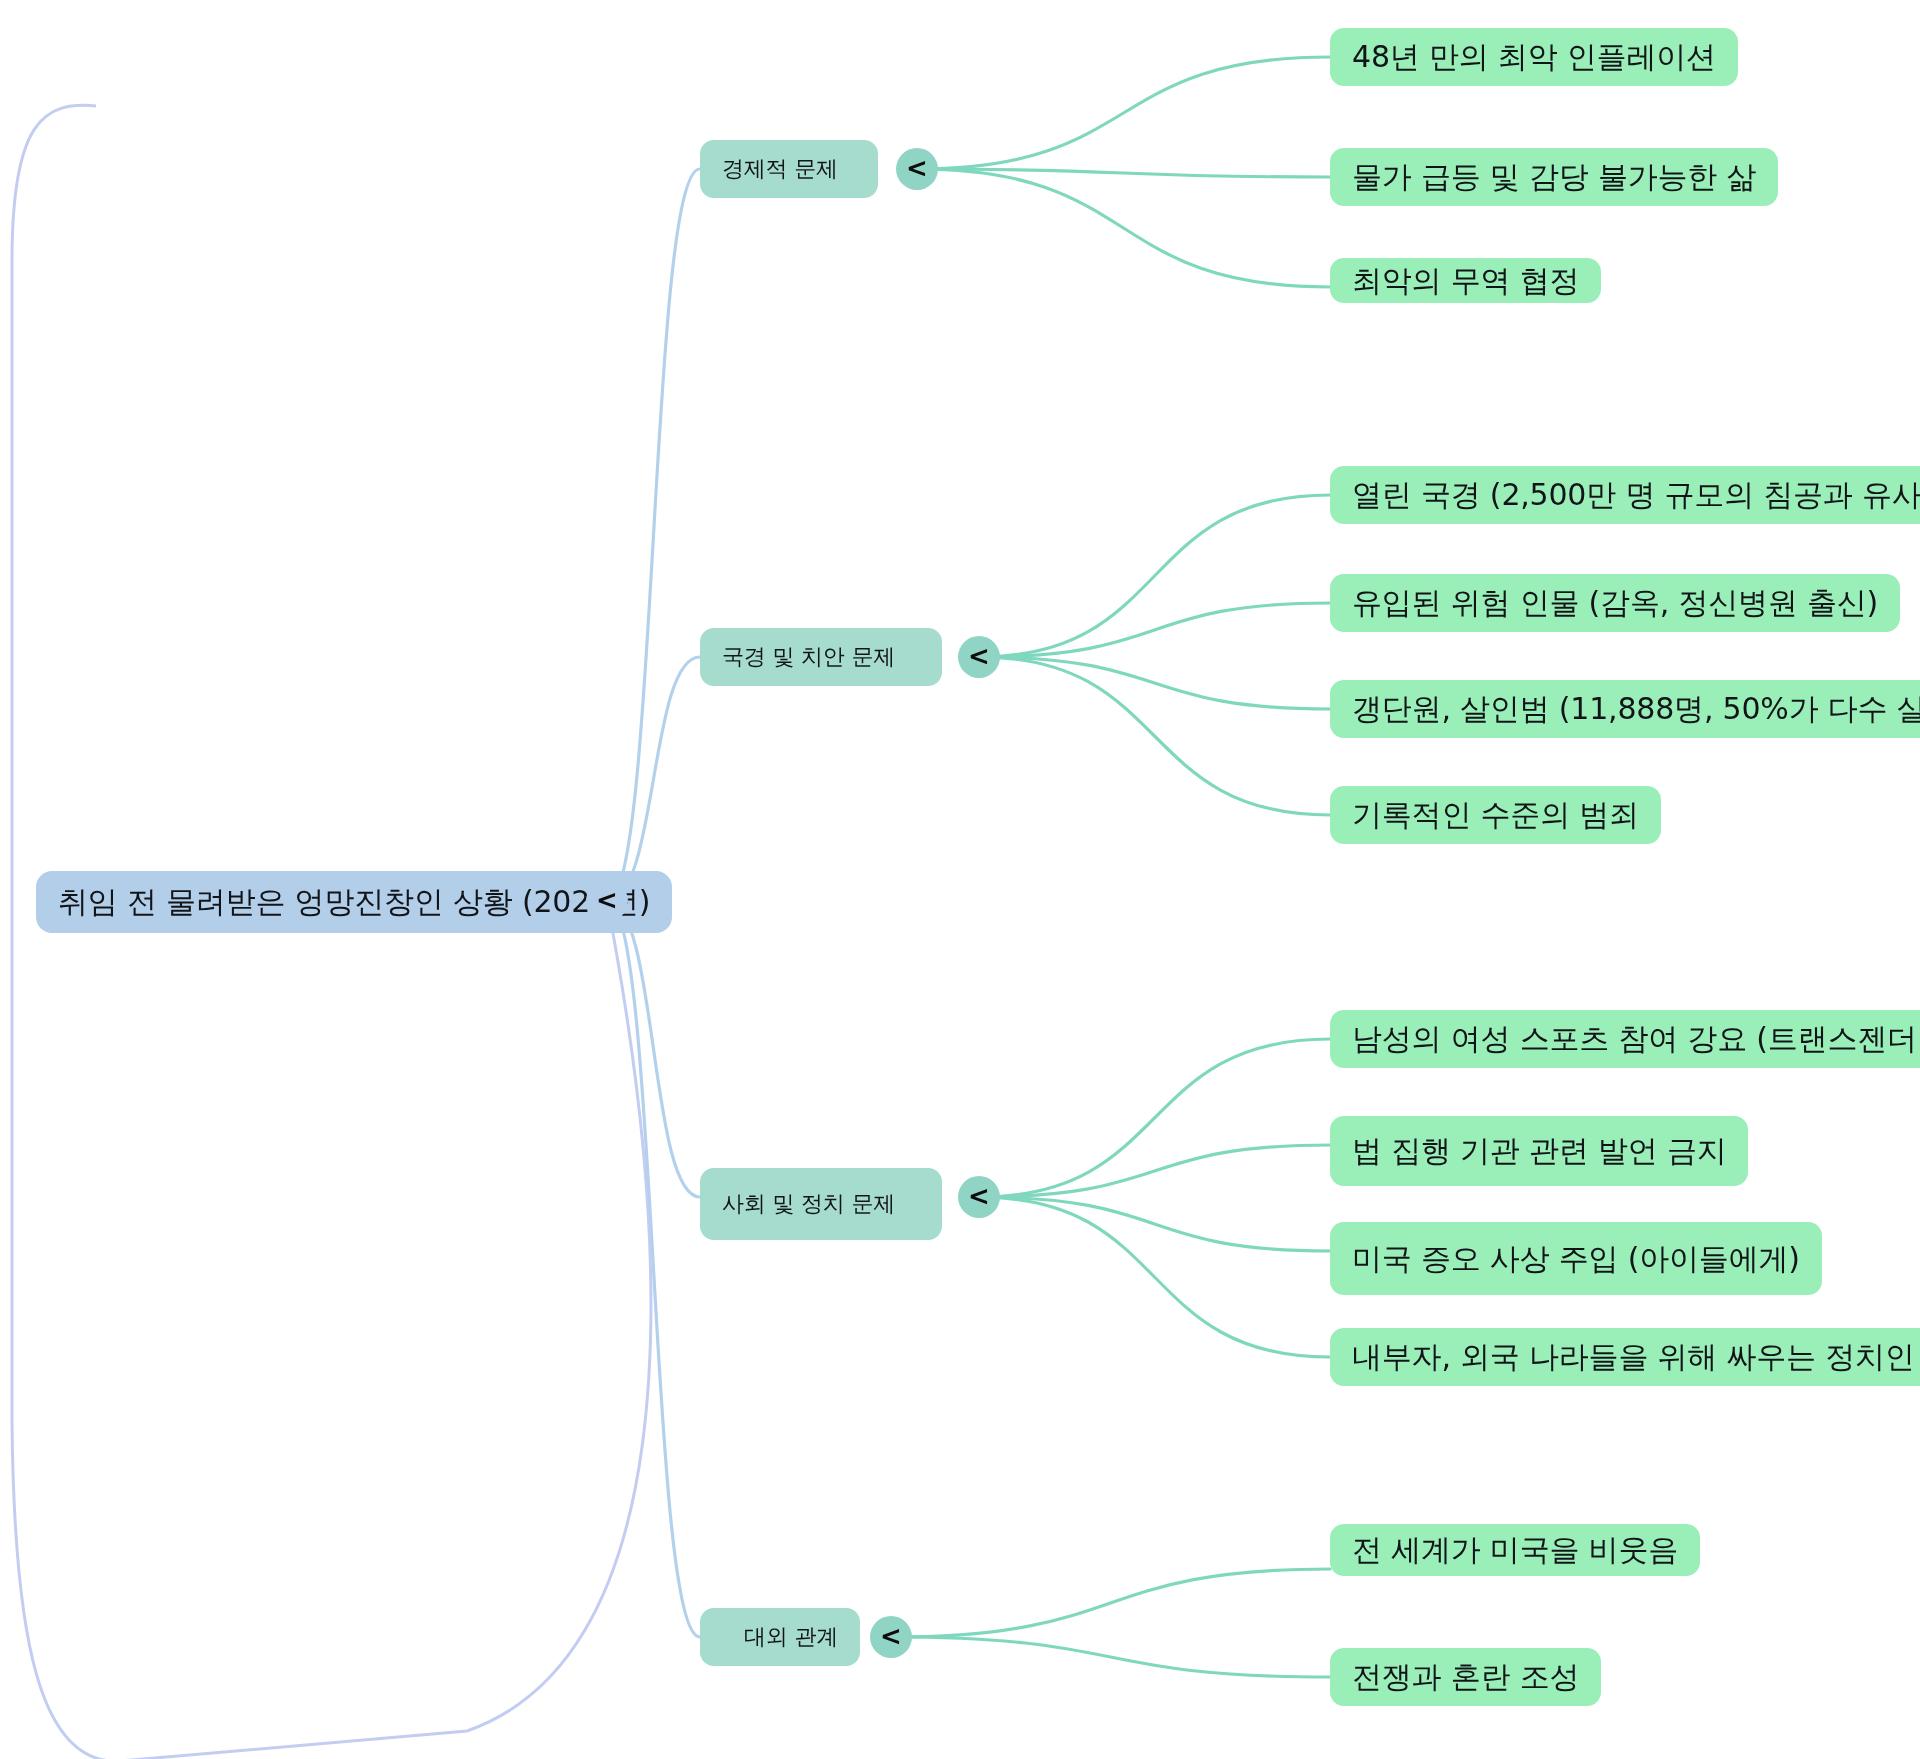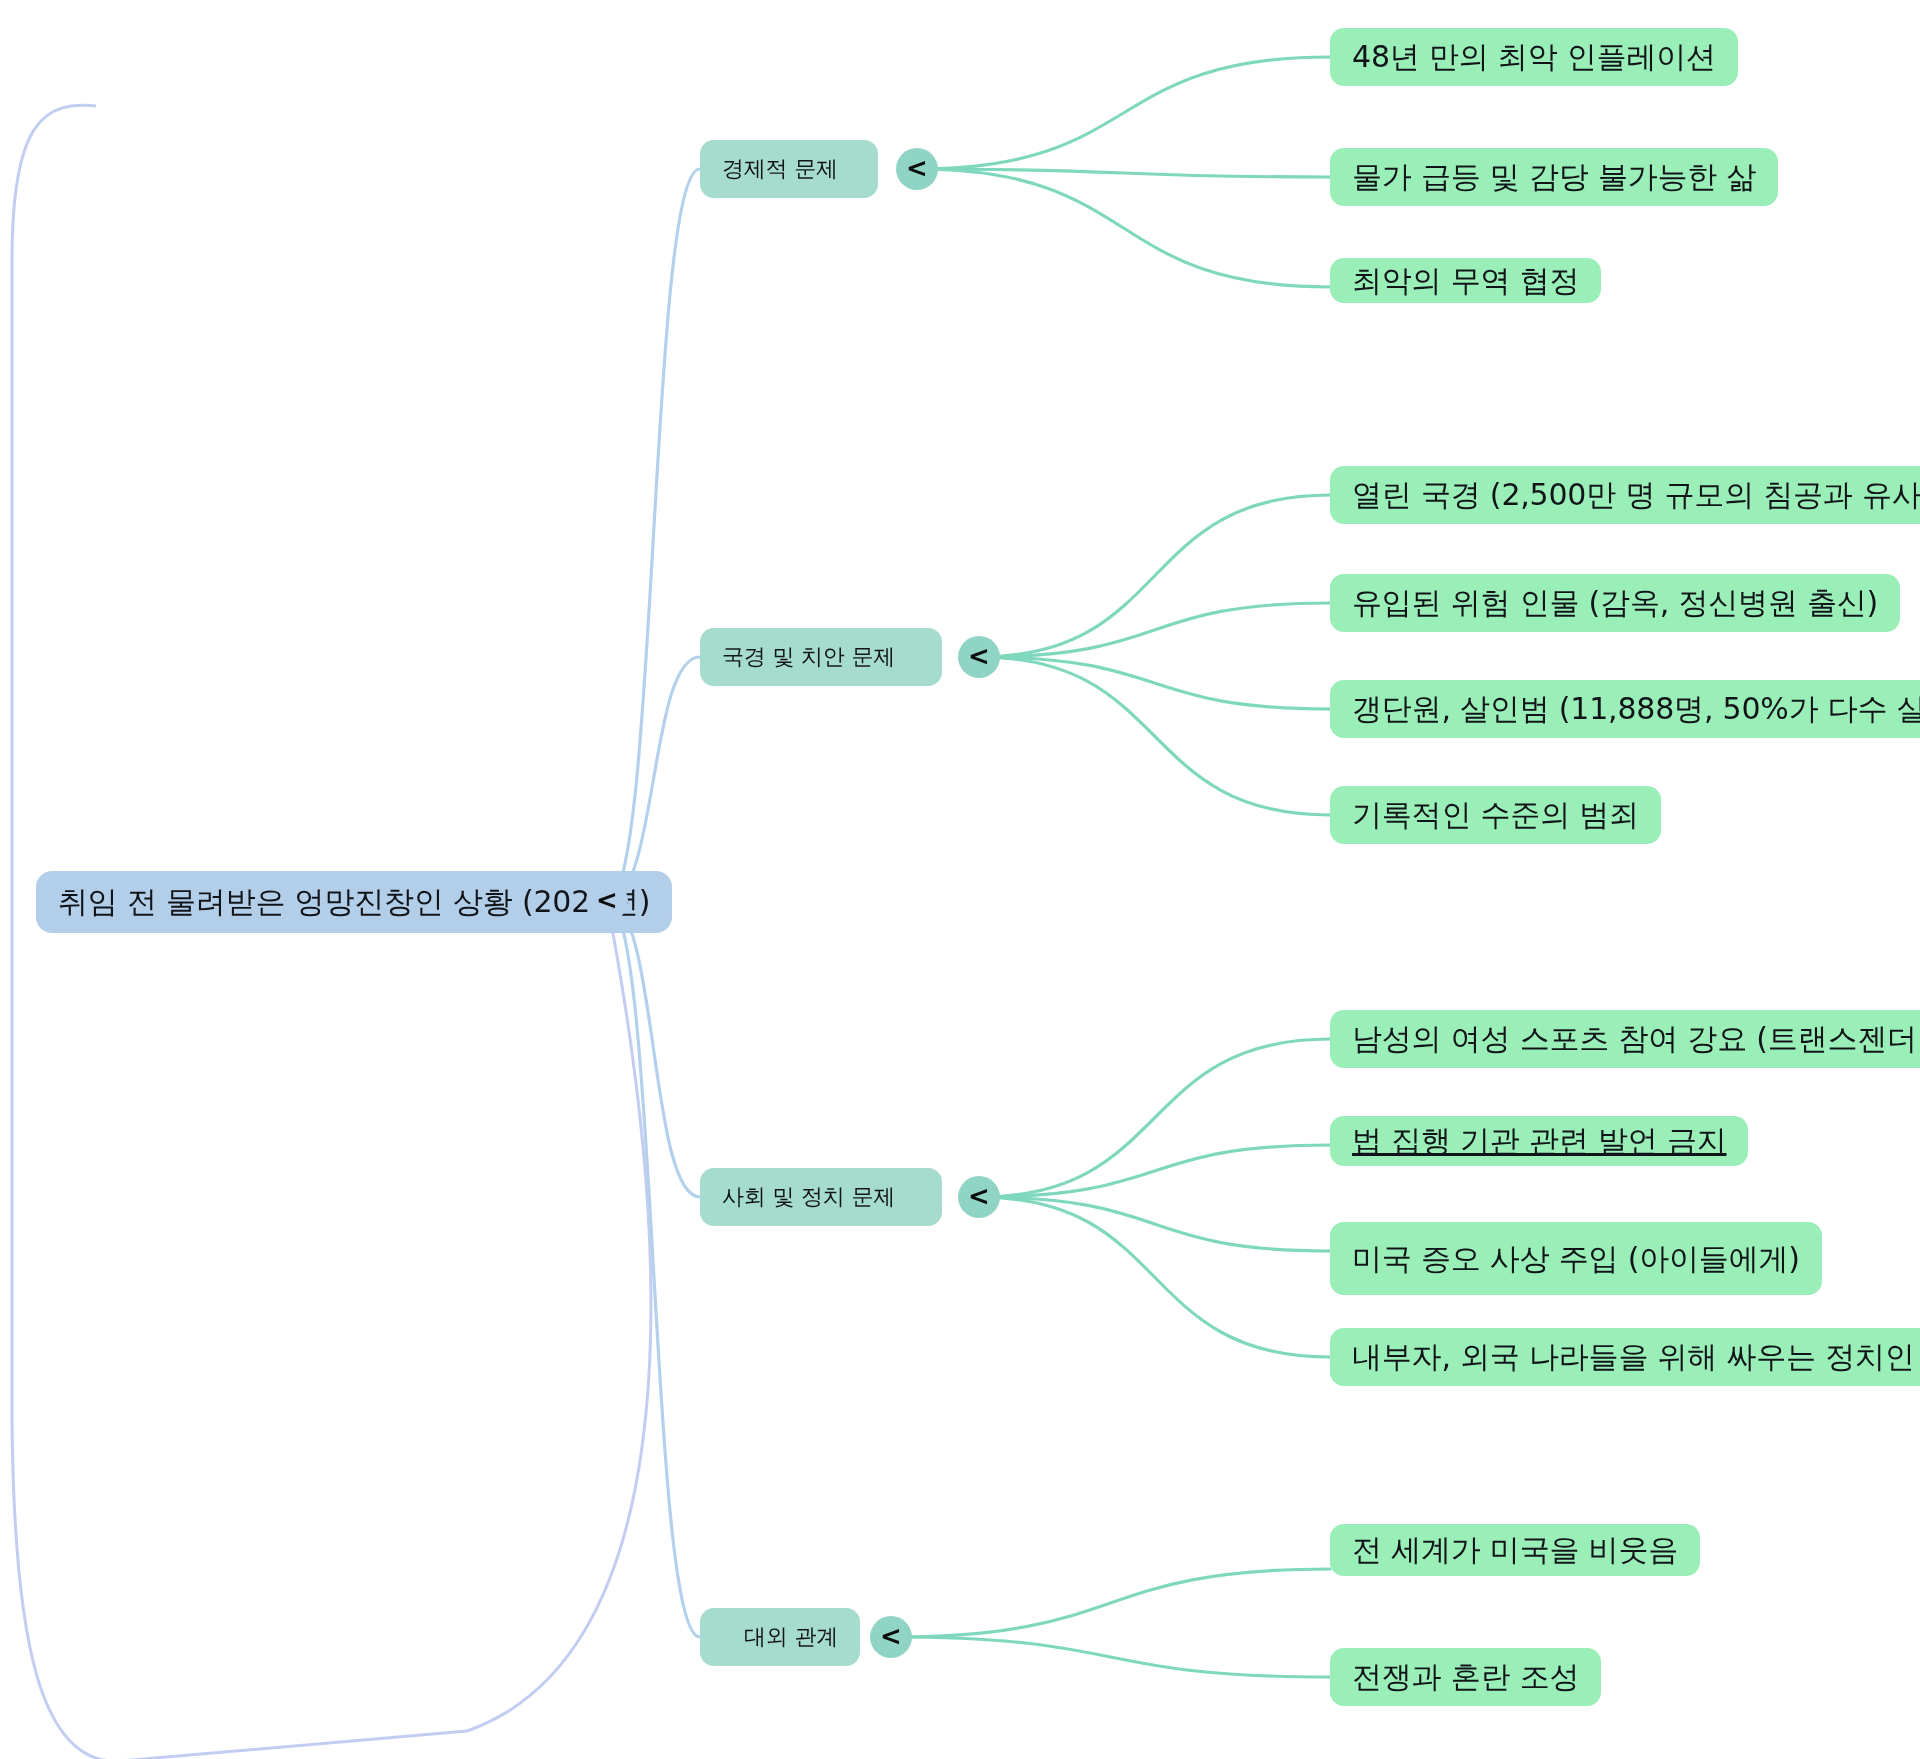--- a/index.html
+++ b/index.html
@@ -132,30 +132,30 @@
       </div>
       <div class="node node-leaf" style="left: 1330px; top: 574px; min-width: 488px; height: 58px;">
         <span>유입된 위험 인물 (감옥, 정신병원 출신)</span>
       </div>
       <div class="node node-leaf" style="left: 1330px; top: 680px; min-width: 553px; height: 58px;">
         <span>갱단원, 살인범 (11,888명, 50%가 다수 살인)</span>
       </div>
       <div class="node node-leaf" style="left: 1330px; top: 786px; min-width: 290px; height: 58px;">
         <span>기록적인 수준의 범죄</span>
       </div>
-      <div class="node node-branch" style="left: 700px; top: 1168px; min-width: 242px; height: 58px;">
+      <div class="node node-branch" style="left: 700px; top: 1168px; min-width: 242px; height: 72px;">
         <span>사회 및 정치 문제</span>
       </div>
       <div class="toggle toggle-branch" style="left: 958px; top: 1176px;">
         <span>&lt;</span>
       </div>
       <div class="node node-leaf" style="left: 1330px; top: 1010px; min-width: 587px; height: 58px;">
         <span>남성의 여성 스포츠 참여 강요 (트랜스젠더 이슈)</span>
       </div>
-      <div class="node node-leaf" style="left: 1330px; top: 1116px; min-width: 357px; height: 50px; text-decoration: underline;">
+      <div class="node node-leaf" style="left: 1330px; top: 1116px; min-width: 357px; height: 70px;">
         <span>법 집행 기관 관련 발언 금지</span>
       </div>
       <div class="node node-leaf" style="left: 1330px; top: 1222px; min-width: 424px; height: 73px;">
         <span>미국 증오 사상 주입 (아이들에게)</span>
       </div>
       <div class="node node-leaf" style="left: 1330px; top: 1328px; min-width: 572px; height: 58px;">
         <span>내부자, 외국 나라들을 위해 싸우는 정치인 지배</span>
       </div>
       <div class="node node-branch" style="left: 700px; top: 1608px; min-width: 152px; height: 58px; padding-left: 44px;">
         <span>대외 관계</span>

